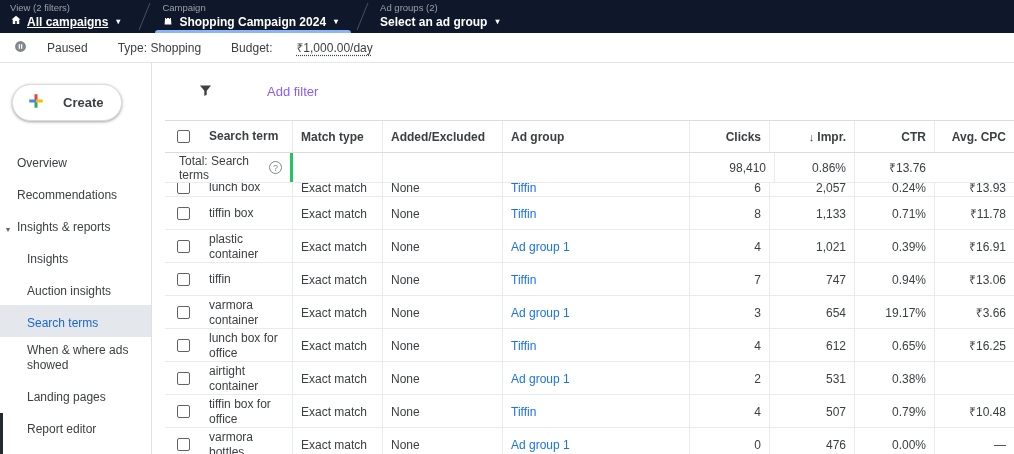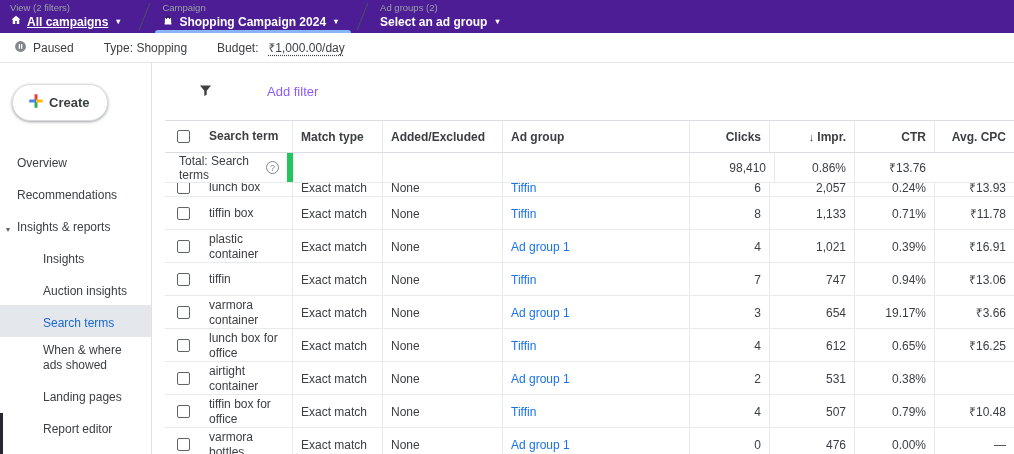--- a/index.html
+++ b/index.html
@@ -1,40 +1,40 @@
 <!DOCTYPE html>
 <html><head>
 <meta charset="utf-8">
 <style>
   * { box-sizing: border-box; margin: 0; padding: 0; }
   body { font-family: "Liberation Sans", sans-serif; background: #fff; }
   #screen { position: relative; width: 1014px; height: 454px; background: #fff; overflow: hidden; color: #3c4043; font-size: 12px; }
 
   
-  .topnav { position: absolute; top: 0; left: 0; width: 1014px; height: 33px; background: #4c1d95; display: flex; align-items: stretch; }
+  .topnav { position: absolute; top: 0; left: 0; width: 1014px; height: 33px; background: #0f172a; display: flex; align-items: stretch; }
   .bc { position: relative; display: flex; flex-direction: column; justify-content: center; padding: 2px 16px 3px 10px; cursor: pointer; }
   .bc-label { font-size: 9.5px; color: #9aa0a6; line-height: 1.3; }
   .bc-value { display: flex; align-items: center; gap: 5px; color: #fff; font-size: 12px; font-weight: bold; line-height: 1.25; white-space: nowrap; }
   .bc-value .uline { text-decoration: underline; }
   .bc.active::after { content: ""; position: absolute; left: 3px; right: 3px; bottom: 0; height: 3px; background: #8ab4f8; border-radius: 3px 3px 0 0; }
   .caret { font-size: 8px; color: #fff; margin-left: 3px; line-height: 1; }
   .bc-sep { position: relative; width: 16px; }
   .bc-sep::before { content: ""; position: absolute; top: 3px; bottom: 3px; left: 8px; width: 1px; background: #4a5160; transform: skewX(-22deg); }
 
   
   .statusbar { position: absolute; top: 33px; left: 0; width: 1014px; height: 30px; background: #fff; border-bottom: 1px solid #e4e6e8; display: flex; align-items: center; padding-left: 14px; font-size: 12px; }
-  .status-item { display: flex; align-items: center; gap: 6px; margin-right: 30px; color: #3c4043; }
+  .status-item { display: flex; align-items: center; gap: 20px; margin-right: 30px; color: #3c4043; }
   .budget-value { text-decoration: underline dotted; text-underline-offset: 3px; margin-left: 4px; color: #3c4043; }
 
   
   .sidebar { position: absolute; top: 63px; left: 0; width: 152px; height: 391px; background: #fff; border-right: 1px solid #e0e0e0; }
-  .create-btn { position: absolute; top: 21px; left: 12px; height: 37px; padding: 0 18px 0 14px; border-radius: 19px; background: #fff; border: 1px solid #dadce0; box-shadow: 0 1px 2px rgba(60,64,67,.3), 0 1px 3px 1px rgba(60,64,67,.15); display: flex; align-items: center; gap: 4px; font-size: 13px; font-weight: bold; color: #3c4043; cursor: pointer; }
+  .create-btn { position: absolute; top: 21px; left: 12px; height: 37px; padding: 0 18px 0 14px; border-radius: 19px; background: #fff; border: 1px solid #dadce0; box-shadow: 0 1px 2px rgba(60,64,67,.3), 0 1px 3px 1px rgba(60,64,67,.15); display: flex; align-items: center; gap: 18px; font-size: 13px; font-weight: bold; color: #3c4043; cursor: pointer; }
   .nav { position: absolute; top: 82px; left: 0; right: 0; }
   .nav-item { display: flex; align-items: flex-end; min-height: 32px; padding: 6px 8px 6px 17px; font-size: 12px; color: #3c4043; cursor: pointer; line-height: 1.25; }
-  .nav-item.sub { padding-left: 43px; }
+  .nav-item.sub { padding-left: 27px; }
   .nav-item.selected { background: #e4e7eb; color: #1967d2; }
   .nav-caret { font-size: 8px; color: #5f6368; width: 11px; margin-left: -11px; flex: none; }
   .side-scroll { position: absolute; left: 0; top: 350px; width: 3px; height: 41px; background: #25282e; }
 
   
   .main { position: absolute; top: 63px; left: 152px; width: 862px; height: 391px; background: #fff; }
   .filter-row { height: 57px; display: flex; align-items: center; padding-left: 45px; gap: 37px; }
   .add-filter { font-size: 13px; color: #8b5cf6; cursor: pointer; margin-left: 16px; }
   .table { margin-left: 13px; width: 849px; border-top: 1px solid #dadce0; }
   .trow { display: flex; border-bottom: 1px solid #e9eaec; background: #fff; }
@@ -47,21 +47,21 @@
   .cell { display: flex; align-items: center; padding: 0 8px; overflow: hidden; }
   .th { font-weight: bold; color: #3c4043; }
   .c-check { width: 36px; flex: none; justify-content: center; padding: 0; }
   .c-term  { width: 92px;  flex: none; border-right: 1px solid #e9eaec; line-height: 1.25; }
   .c-match { width: 90px;  flex: none; border-right: 1px solid #e9eaec; }
   .c-added { width: 120px; flex: none; border-right: 1px solid #e9eaec; }
   .c-group { width: 187px; flex: none; border-right: 1px solid #e9eaec; }
   .c-num   { flex: none; justify-content: flex-end; border-right: 1px solid #e9eaec; }
   .c-clicks { width: 80px; } .c-impr { width: 85px; } .c-ctr { width: 80px; }
   .c-cpc { width: 79px; border-right: none; }
-  .c-total-label { width: 128px; flex: none; border-right: 6px solid #22c55e; padding-left: 14px; }
+  .c-total-label { width: 128px; flex: none; border-right: 3px solid #22c55e; padding-left: 14px; }
   .cb { width: 13px; height: 13px; border: 1.5px solid #5f6368; border-radius: 2px; background: #fff; cursor: pointer; flex: none; }
   .link { color: #1a73e8; cursor: pointer; }
   .help { width: 13px; height: 13px; border: 1px solid #80868b; border-radius: 50%; color: #80868b; font-size: 9px; display: inline-flex; align-items: center; justify-content: center; margin-left: 6px; cursor: pointer; flex: none; }
   .sort { margin-right: 3px; font-size: 11px; color: #3c4043; }
 </style>
 </head>
 <body>
 
 <div id="screen">
 

